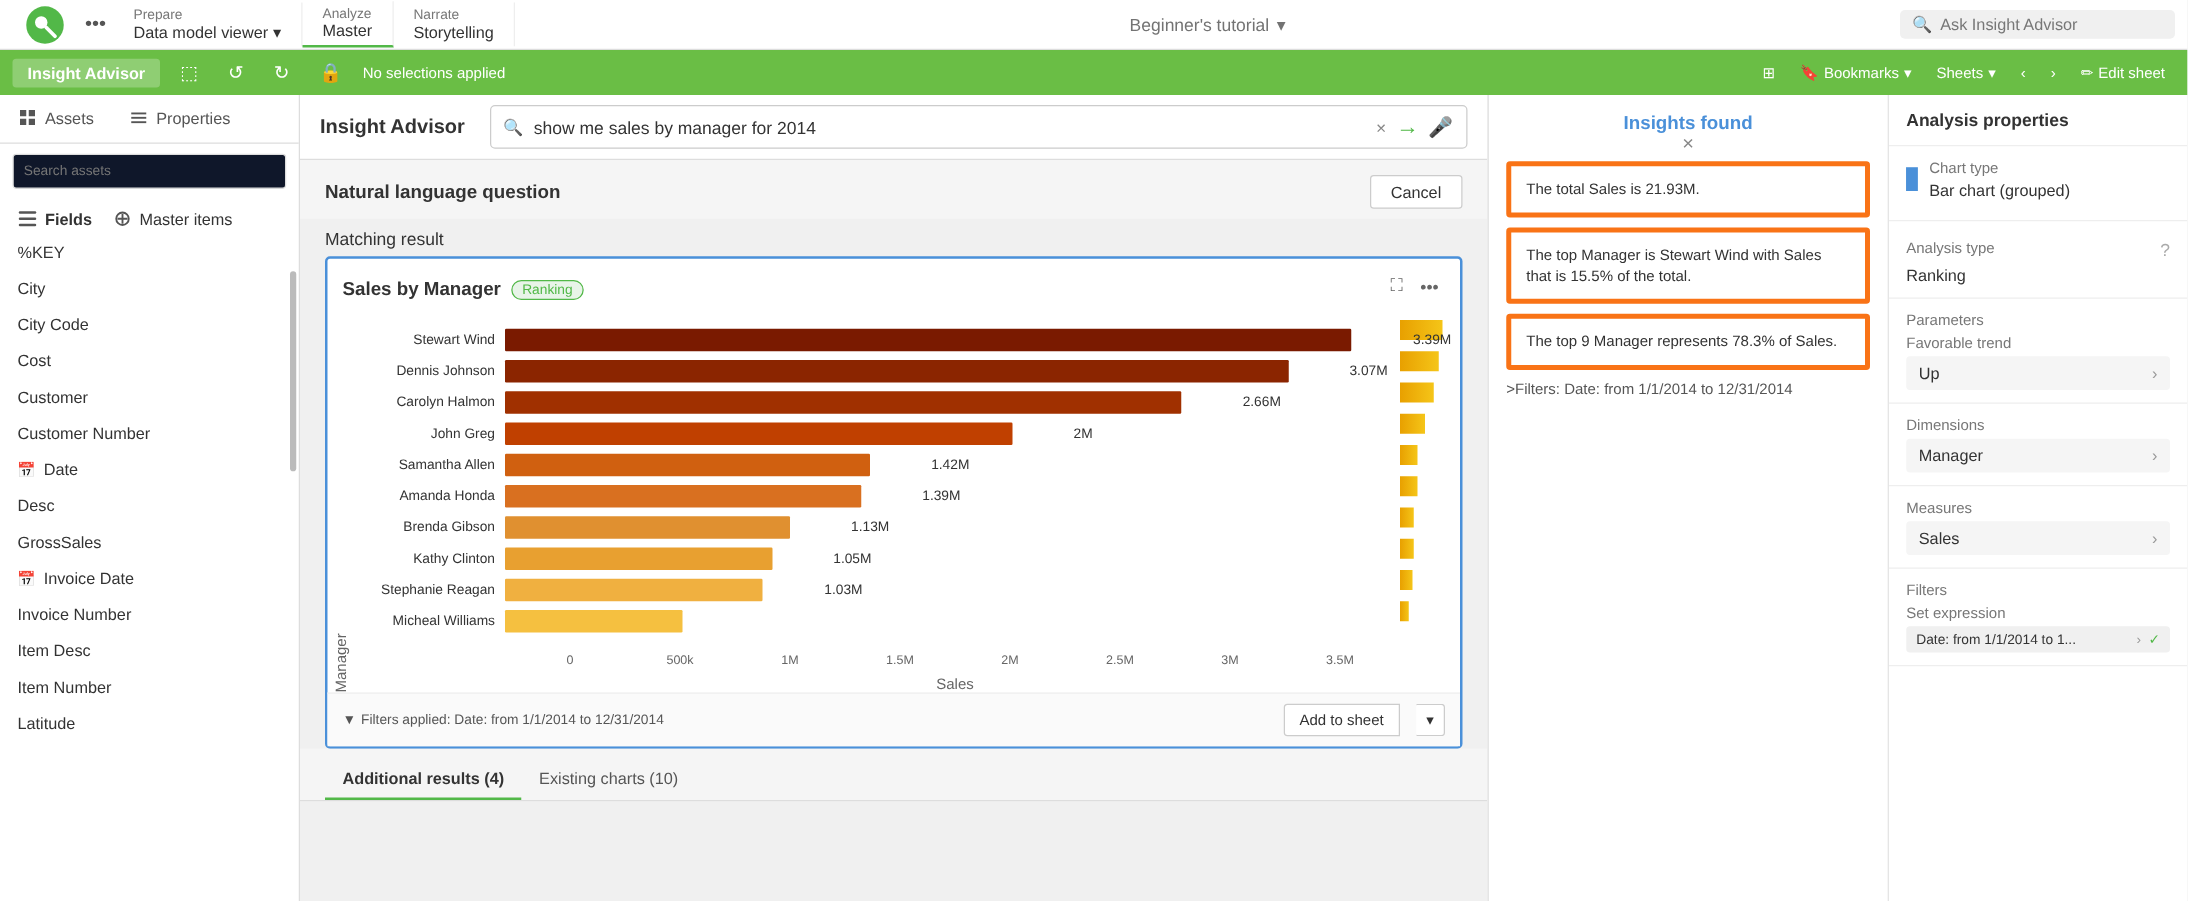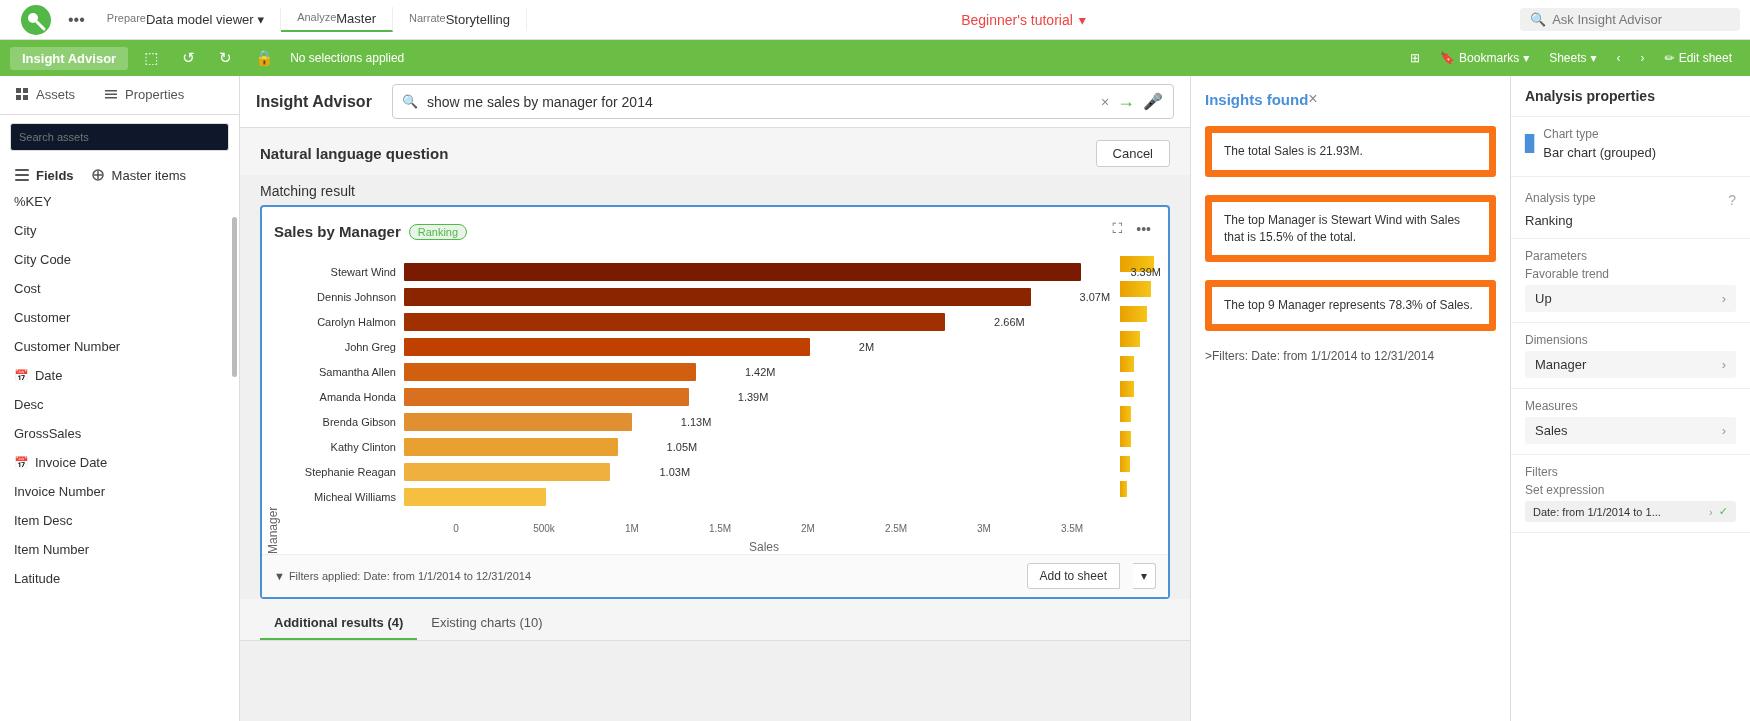--- a/index.html
+++ b/index.html
@@ -6,25 +6,25 @@
     body { font-family: 'Segoe UI', Arial, sans-serif; font-size: 13px; background: #f5f5f5; color: #333; overflow: hidden; }
 
     
     .top-nav {
       display: flex; align-items: center; height: 40px; background: #fff;
       border-bottom: 1px solid #ddd; padding: 0 10px; gap: 0;
     }
     .nav-logo { display: flex; align-items: center; padding: 0 10px; }
     .nav-logo svg { width: 32px; height: 32px; }
     .nav-more-btn { padding: 4px 6px; cursor: pointer; color: #555; background: none; border: none; font-size: 16px; }
-    .nav-section { display: flex; flex-direction: row; padding: 4px 16px; cursor: pointer; border-right: 1px solid #eee; }
+    .nav-section { display: flex; flex-direction: column; padding: 4px 16px; cursor: pointer; border-right: 1px solid #eee; }
     .nav-section-label { font-size: 11px; color: #777; }
     .nav-section-title { font-size: 13px; color: #333; font-weight: 500; display: flex; align-items: center; gap: 4px; }
     .nav-center { flex: 1; display: flex; justify-content: center; align-items: center; }
-    .nav-app-title { font-size: 14px; color: #ef4444; display: flex; align-items: center; gap: 6px; cursor: pointer; }
+    .nav-app-title { font-size: 14px; color: #737373; display: flex; align-items: center; gap: 6px; cursor: pointer; }
     .nav-right { display: flex; align-items: center; gap: 8px; }
     .search-bar-top { display: flex; align-items: center; background: #f0f0f0; border-radius: 4px; padding: 4px 10px; gap: 6px; width: 220px; color: #777; font-size: 13px; }
 
     
     .second-nav {
       display: flex; align-items: center; height: 36px; background: #6abe45; padding: 0 10px; gap: 8px;
     }
     .insight-advisor-btn { background: rgba(255,255,255,0.25); color: #fff; border: none; padding: 4px 12px; border-radius: 3px; font-size: 13px; cursor: pointer; font-weight: 600; }
     .nav-icon-btn { background: none; border: none; color: #fff; padding: 4px 8px; cursor: pointer; font-size: 15px; }
     .no-selections { color: #fff; font-size: 12px; flex: 1; }
@@ -104,24 +104,24 @@
     .add-btn-main { padding: 5px 12px; background: #fff; border: 1px solid #ccc; border-radius: 3px 0 0 3px; cursor: pointer; font-size: 12px; color: #333; }
     .add-btn-arrow { padding: 5px 8px; background: #fff; border: 1px solid #ccc; border-left: none; border-radius: 0 3px 3px 0; cursor: pointer; font-size: 12px; color: #333; }
 
     
     .bottom-tabs { display: flex; padding: 8px 20px 0; border-bottom: 1px solid #ddd; background: #f5f5f5; }
     .bottom-tab { padding: 8px 14px; font-size: 13px; color: #555; cursor: pointer; border-bottom: 2px solid transparent; }
     .bottom-tab.active { color: #333; border-bottom: 2px solid #52b848; font-weight: 600; }
 
     
     .insights-panel { width: 320px; background: #fff; border-left: 1px solid #ddd; padding: 14px; flex-shrink: 0; position: relative; }
-    .insights-header { display: flex; align-items: center; justify-content: flex-start; margin-bottom: 18px; }
+    .insights-header { display: flex; align-items: center; justify-content: flex-start; margin-bottom: 4px; flex-direction: column; }
     .insights-title { font-size: 15px; font-weight: 600; color: #4a90d9; }
     .insights-close { background: none; border: none; cursor: pointer; color: #888; font-size: 16px; }
-    .insight-item { background: #fff; border: 7px solid #f97316; border-radius: 3px; padding: 10px 12px; margin-bottom: 18px; font-size: 12px; color: #333; line-height: 1.4; }
+    .insight-item { background: #fff; border: 4px solid #f97316; border-radius: 3px; padding: 10px 12px; margin-bottom: 8px; font-size: 12px; color: #333; line-height: 1.4; }
     .filter-note { font-size: 12px; color: #555; margin-top: 8px; }
 
     
     .right-panel { width: 240px; background: #fff; border-left: 1px solid #ddd; overflow-y: auto; flex-shrink: 0; }
     .right-panel-title { padding: 12px 14px; font-size: 14px; font-weight: 600; color: #333; border-bottom: 1px solid #eee; }
     .prop-section { padding: 10px 14px; border-bottom: 1px solid #eee; }
     .prop-section-header { display: flex; align-items: center; gap: 6px; margin-bottom: 6px; }
     .prop-label { font-size: 12px; color: #777; margin-bottom: 4px; }
     .prop-value { font-size: 13px; color: #333; }
     .prop-item { display: flex; align-items: flex-start; justify-content: space-between; background: #f5f5f5; border-radius: 3px; padding: 6px 10px; margin-top: 4px; font-size: 13px; }

